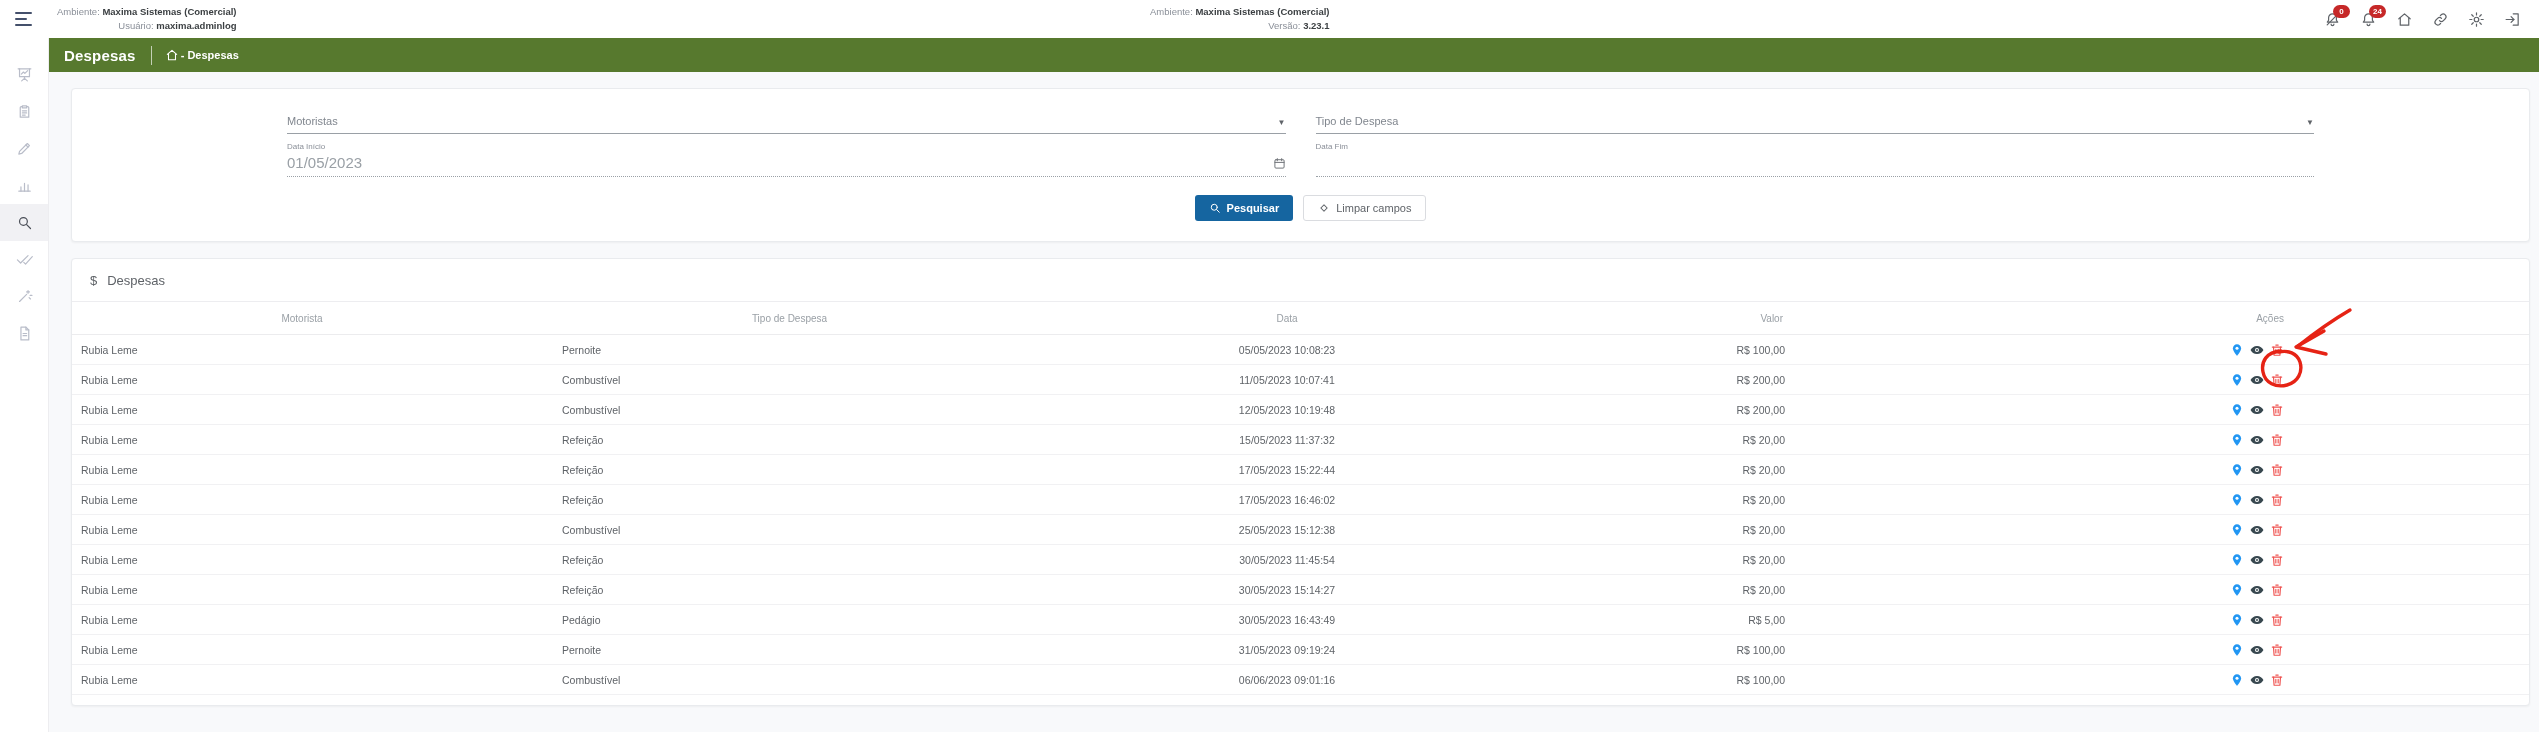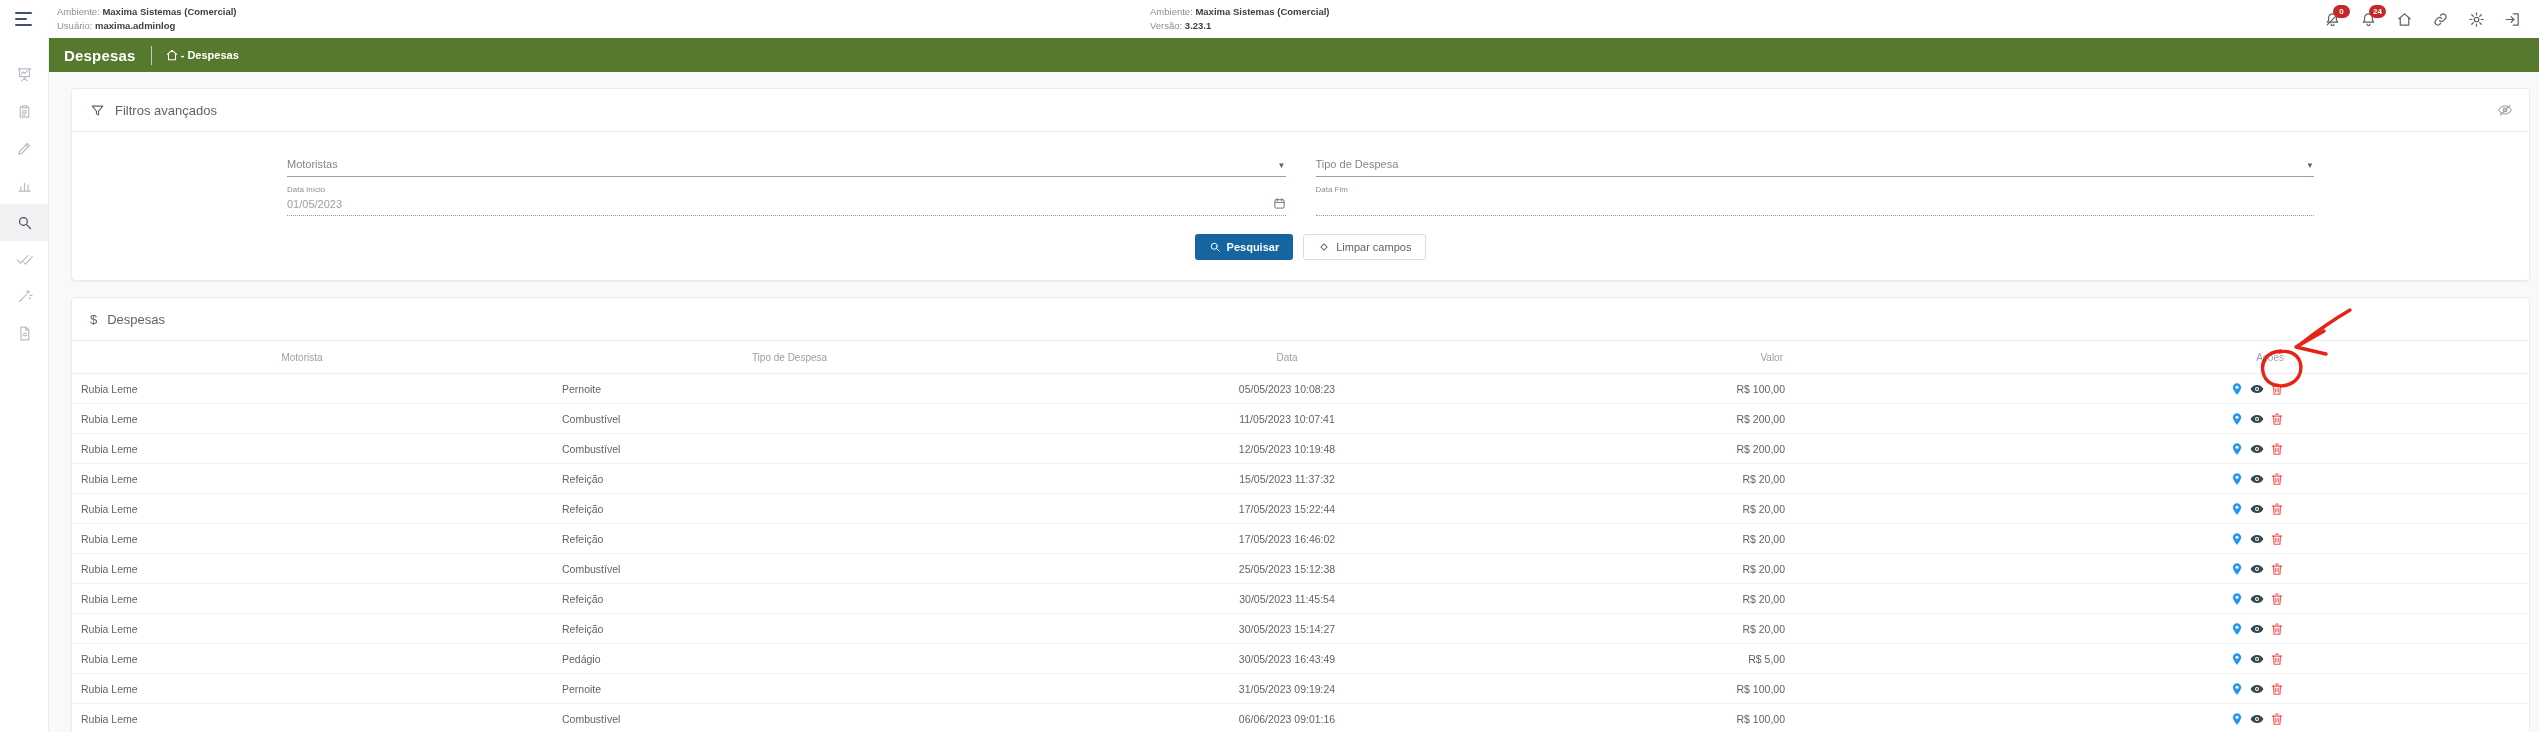--- a/index.html
+++ b/index.html
@@ -1,19 +1,19 @@
 <!DOCTYPE html>
 <html><head>
 <meta charset="utf-8">
 <style>
   html,body{margin:0;padding:0;background:#fff;}
   .page{position:relative;width:2539px;height:732px;overflow:hidden;background:#fff;
         font-family:"Liberation Sans",sans-serif;-webkit-font-smoothing:antialiased;}
   
-  .topbar{height:38px;background:#fff;position:relative;display:flex;align-items:center;}
+  .topbar{height:38px;background:#fff;position:relative;display:flex;align-items:center;text-align:right;}
   .hamburger{width:20px;height:14px;margin-left:15px;display:flex;flex-direction:column;justify-content:space-between;cursor:pointer;}
   .hamburger span{display:block;height:2px;background:#44506b;border-radius:1px;}
   .hamburger span:nth-child(1){width:17px;}
   .hamburger span:nth-child(2){width:12px;}
   .hamburger span:nth-child(3){width:17px;}
   .env-block{font-size:9.5px;color:#8a8f98;line-height:1.45;margin-left:22px;}
   .env-block b{color:#3c4043;font-weight:bold;}
   .env-center{position:absolute;left:1150px;top:5px;font-size:9.5px;color:#8a8f98;line-height:1.45;}
   .env-center b{color:#3c4043;}
   .topbar-icons{position:absolute;right:18px;top:0;height:38px;display:flex;align-items:center;gap:19px;}
@@ -46,21 +46,21 @@
   .head-right svg{width:100%;height:100%;fill:none;stroke:currentColor;stroke-width:1.6;stroke-linecap:round;stroke-linejoin:round;}
   .dollar-glyph{font-size:13px;color:#5f6368;font-weight:normal;}
   
   .filters-form{padding:6px 215px 20px;}
   .form-grid{display:grid;grid-template-columns:1fr 1fr;column-gap:30px;}
   .select-field{height:32px;display:flex;align-items:flex-end;justify-content:space-between;
                 border-bottom:1px solid #9aa0a6;padding-bottom:6px;font-size:11px;color:#80868e;cursor:pointer;}
   .caret{font-size:8px;color:#5f6368;}
   .date-field{margin-top:8px;padding-bottom:5px;border-bottom:1px dotted #9aa0a6;}
   .date-label{font-size:8px;color:#8a8f98;}
-  .date-row{display:flex;justify-content:space-between;align-items:center;margin-top:3px;font-size:11px;color:#9aa0a6;}
+  .date-row{display:flex;justify-content:space-between;align-items:center;margin-top:3px;font-size:15px;color:#9aa0a6;}
   .cal-icon{width:13px;height:13px;color:#6f7378;cursor:pointer;}
   .cal-icon svg{width:100%;height:100%;fill:none;stroke:currentColor;stroke-width:1.8;stroke-linecap:round;}
   .btn-row{display:flex;justify-content:center;gap:10px;margin-top:18px;}
   .btn{height:26px;display:inline-flex;align-items:center;gap:6px;padding:0 14px;border-radius:3px;
        font-size:11px;font-family:inherit;cursor:pointer;border:none;}
   .btn svg{width:12px;height:12px;fill:none;stroke:currentColor;stroke-width:2;stroke-linecap:round;stroke-linejoin:round;}
   .btn.primary{background:#1565a0;color:#fff;font-weight:bold;margin-left:20px;}
   .btn.ghost{background:#fff;color:#5f6368;border:1px solid #dadce0;}
   
   .table-card{margin-top:16px;padding-bottom:10px;}
@@ -214,35 +214,20 @@
               <path d="M4 11l8-7 8 7"></path>
               <path d="M6 10v10h12V10"></path>
             </svg>
         </span>
         <span class="tb-crumb">- Despesas</span>
       </div>
 
       <div class="content">
 
         <section class="card filters-card">
-          <div class="card-head">
-            <span class="head-icon">
-              <svg viewBox="0 0 24 24">
-                  <path d="M3.5 5h17l-6.8 8v6l-3.4-1.8V13z"></path>
-                </svg>
-            </span>
-            <span>Filtros avançados</span>
-            <span class="head-right">
-              <svg viewBox="0 0 24 24">
-                  <path d="M2.5 12s3.5-6 9.5-6 9.5 6 9.5 6-3.5 6-9.5 6-9.5-6-9.5-6z"></path>
-                  <circle cx="12" cy="12" r="2.8"></circle>
-                  <path d="M5 19.5 19.5 5"></path>
-                </svg>
-            </span>
-          </div>
           <div class="filters-form">
             <div class="form-grid">
               <div class="select-field">
                 <span>Motoristas</span>
                 <span class="caret">▼</span>
               </div>
               <div class="select-field">
                 <span>Tipo de Despesa</span>
                 <span class="caret">▼</span>
               </div>

